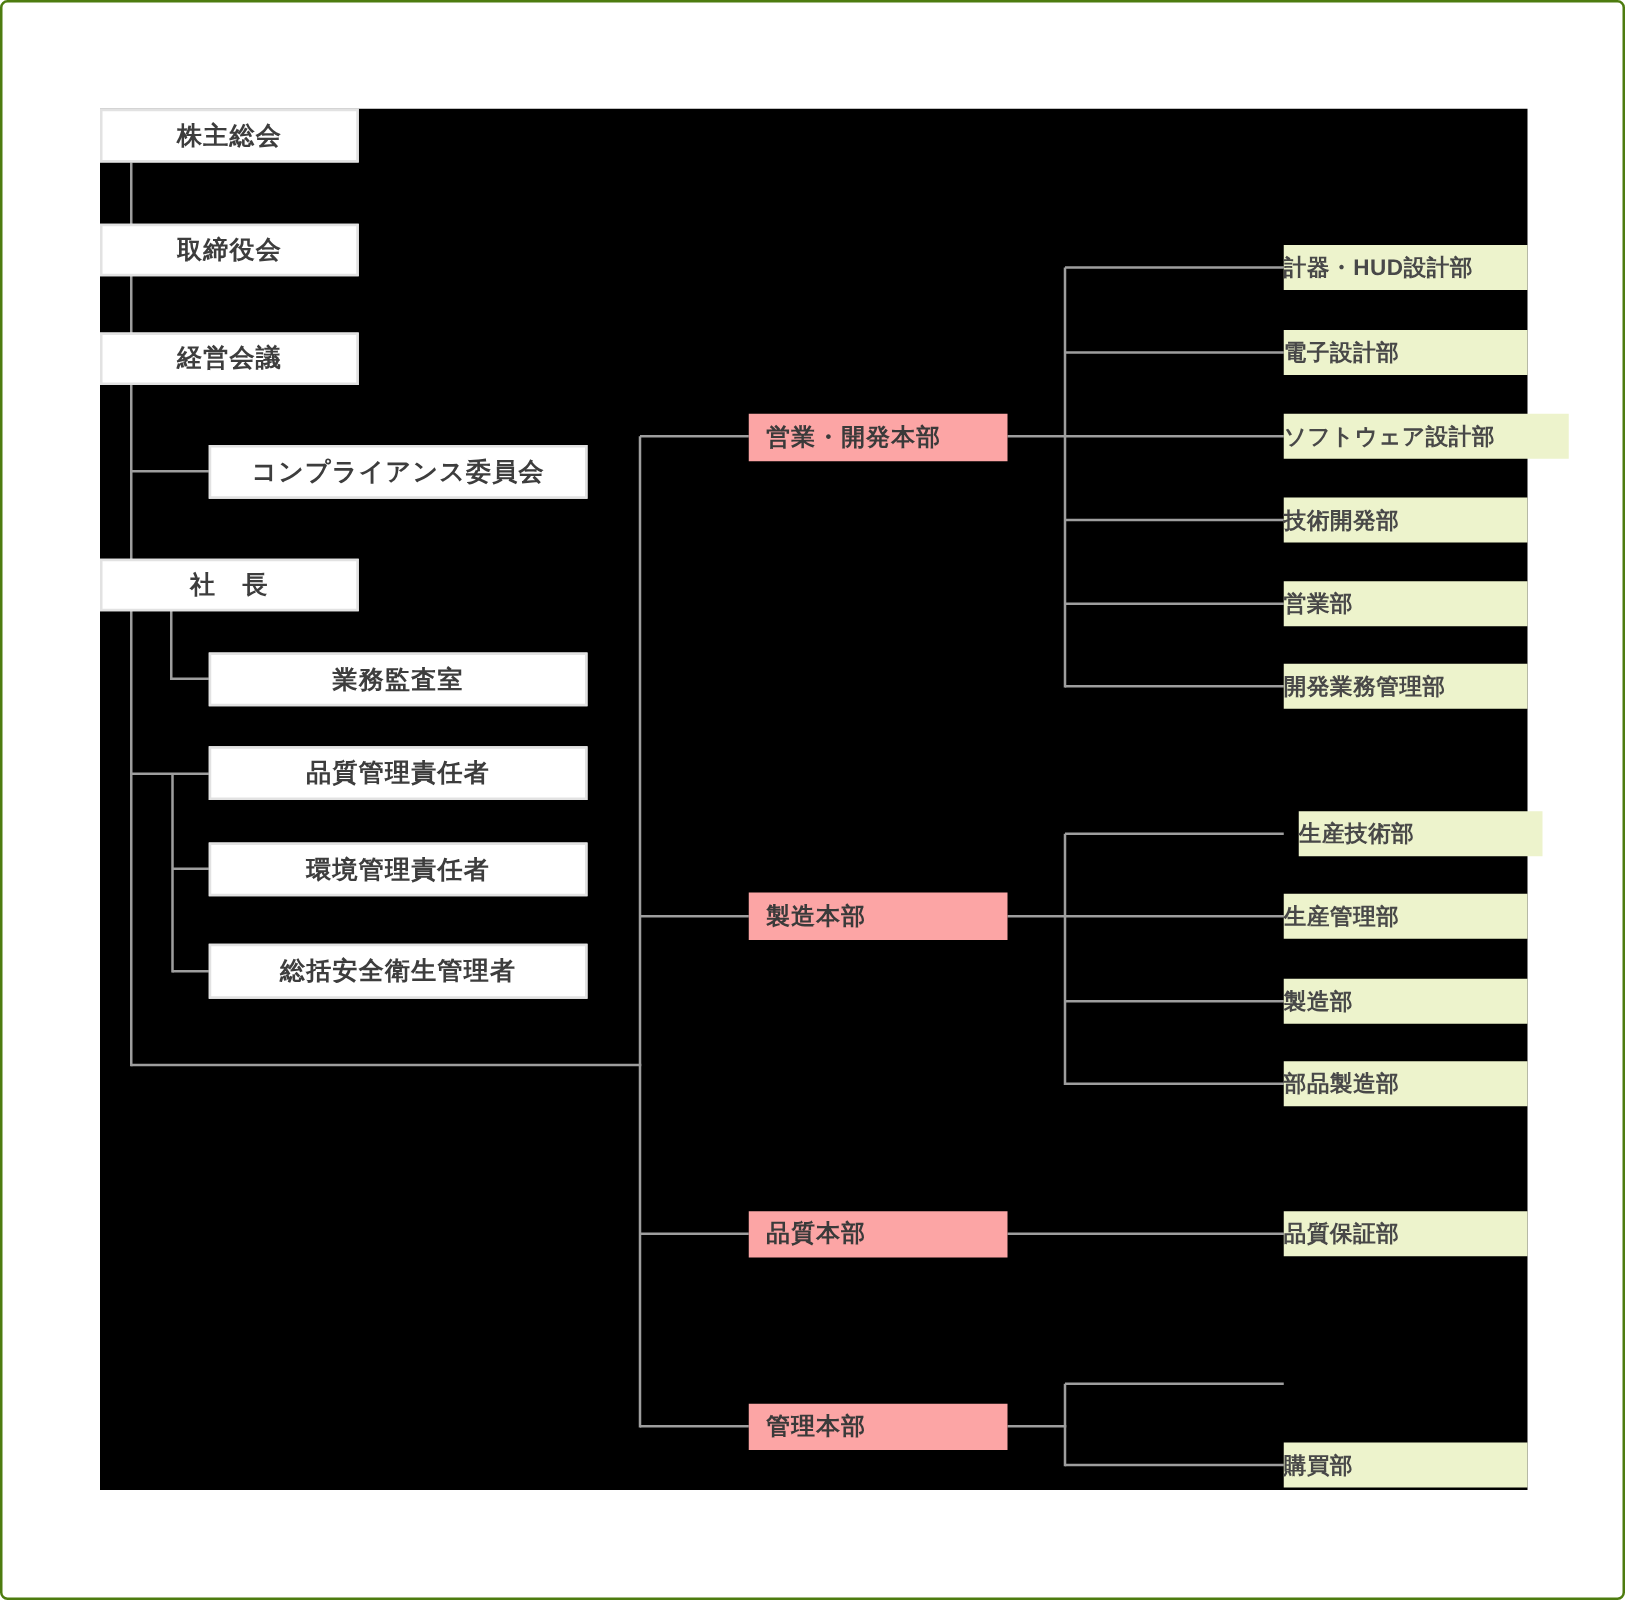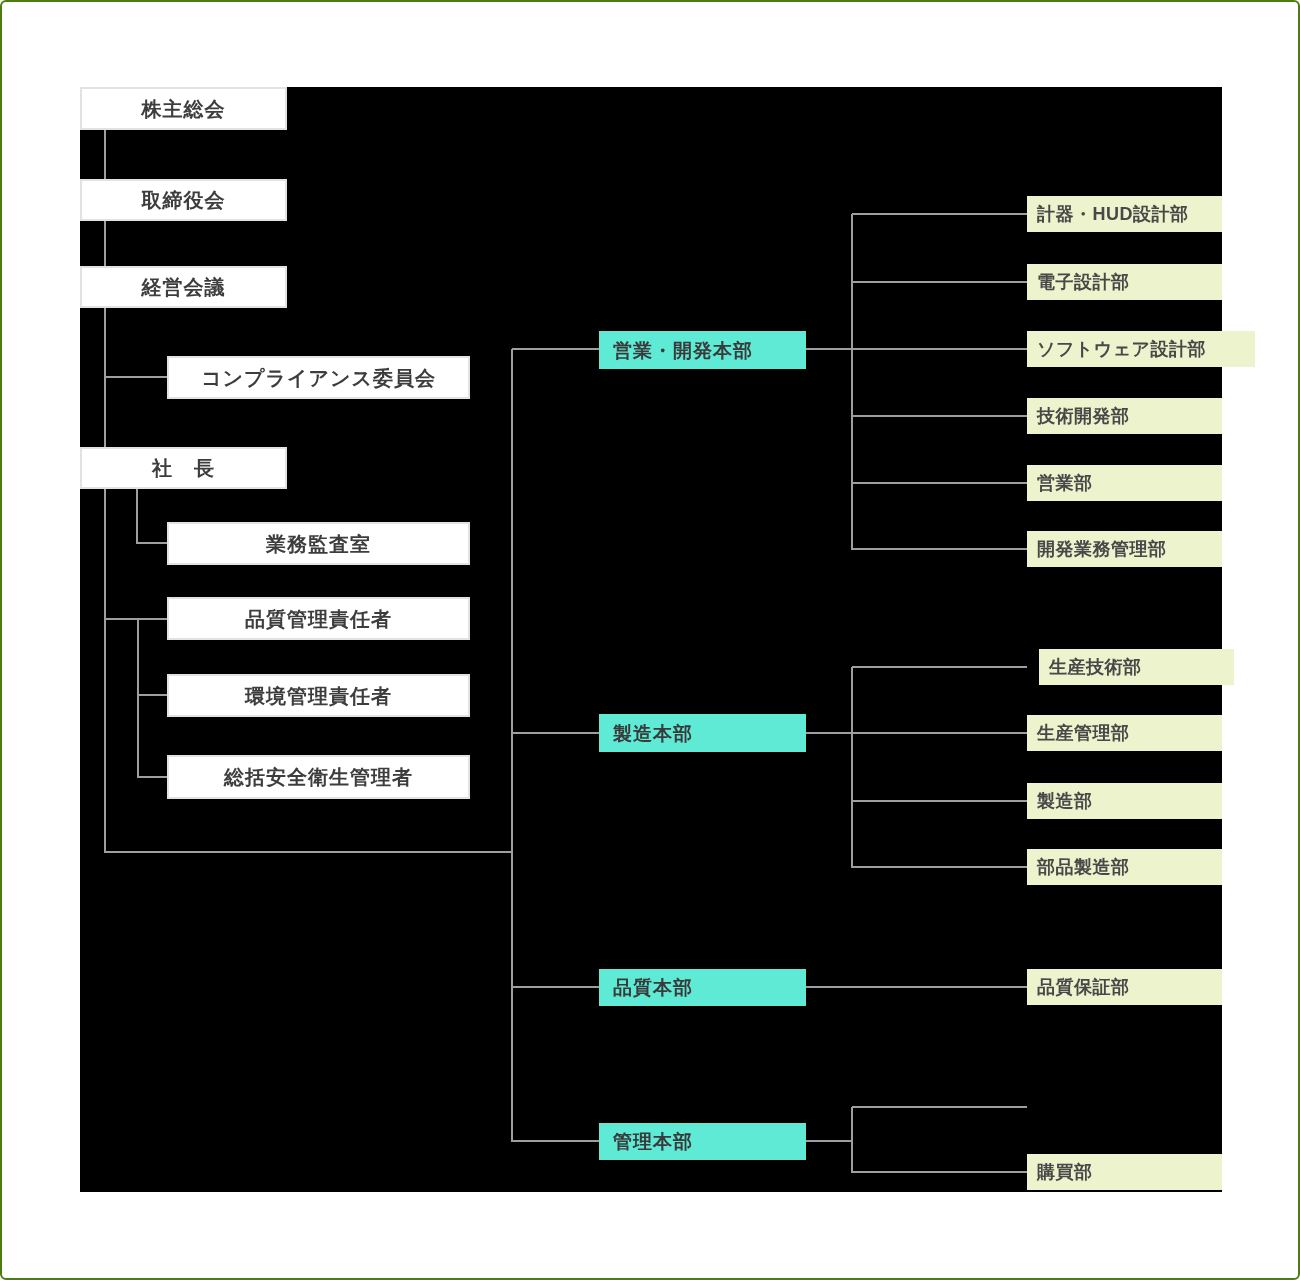--- a/index.html
+++ b/index.html
@@ -33,30 +33,29 @@
   }
   .node--white {
     background: #ffffff;
     border: 2px solid #e2e2e2;
     justify-content: center;
     font-size: 20px;
     letter-spacing: 1px;
     color: #3d3d3d;
   }
   .node--green {
-    background: #5eead4;
+    background: #fca5a5;
     font-size: 19px;
     padding-left: 14px;
     letter-spacing: 1px;
     color: #3a3a3a;
   }
   .node--light {
     background: #edf3cc;
     font-size: 18px;
-    padding-left: 10px;
     letter-spacing: 0.5px;
     color: #484848;
   }
 </style>
 </head>
 <body>
 
 <div class="page">
   <div class="canvas" style="left: 78px; top: 85px; width: 1142px; height: 1105px; background: rgb(0, 0, 0);"></div>
   <div class="layer">

